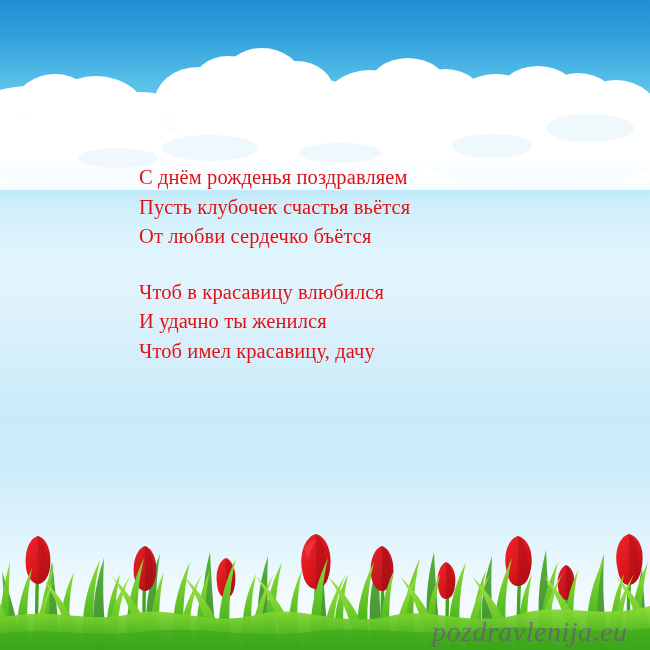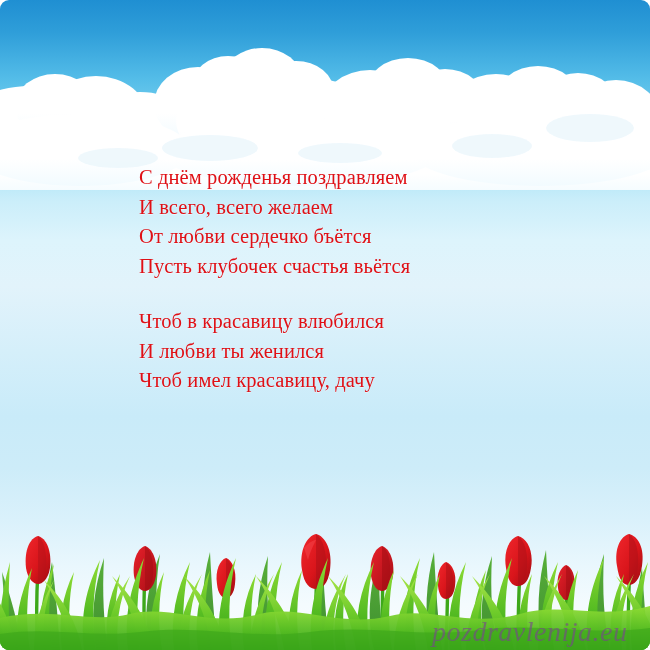--- a/index.html
+++ b/index.html
@@ -22,21 +22,20 @@
         #cbeefa 31%,
         #ddf4fc 37%,
         #e2f3fb 44%,
         #d5effa 54%,
         #c9ebf9 64%,
         #cdecf9 72%,
         #daf1fb 80%,
         #e9f7fd 87%,
         #f4fbfe 93%,
         #fbfdff 100%);
-    border-radius: 9px;
   }
 
   
   .cloudband {
     position: absolute;
     left: 0;
     top: 0;
     width: 650px;
     height: 185px;
     pointer-events: none;
@@ -151,27 +150,26 @@
         <ellipse cx="492" cy="146" rx="40" ry="12"></ellipse>
         <ellipse cx="590" cy="128" rx="44" ry="14"></ellipse>
         <ellipse cx="118" cy="158" rx="40" ry="10"></ellipse>
       </g>
     </svg>
   </div>
 
   <div class="poem">
     <p class="stanza">
       <span class="line">С днём рожденья поздравляем</span>
-      <span class="line">И всего, всего желаем</span>
+      <span class="line">Пусть клубочек счастья вьётся</span>
       <span class="line">От любви сердечко бъётся</span>
-      <span class="line">Пусть клубочек счастья вьётся</span>
     </p>
     <p class="stanza">
       <span class="line">Чтоб в красавицу влюбился</span>
-      <span class="line">И любви ты женился</span>
+      <span class="line">И удачно ты женился</span>
       <span class="line">Чтоб имел красавицу, дачу</span>
     </p>
   </div>
 
   <div class="meadow">
     <svg width="650" height="140" viewBox="0 0 650 140">
       <defs>
         <linearGradient id="gblade" x1="0" y1="1" x2="0" y2="0">
           <stop offset="0%" stop-color="#2f9f14"></stop>
           <stop offset="45%" stop-color="#57bd23"></stop>

